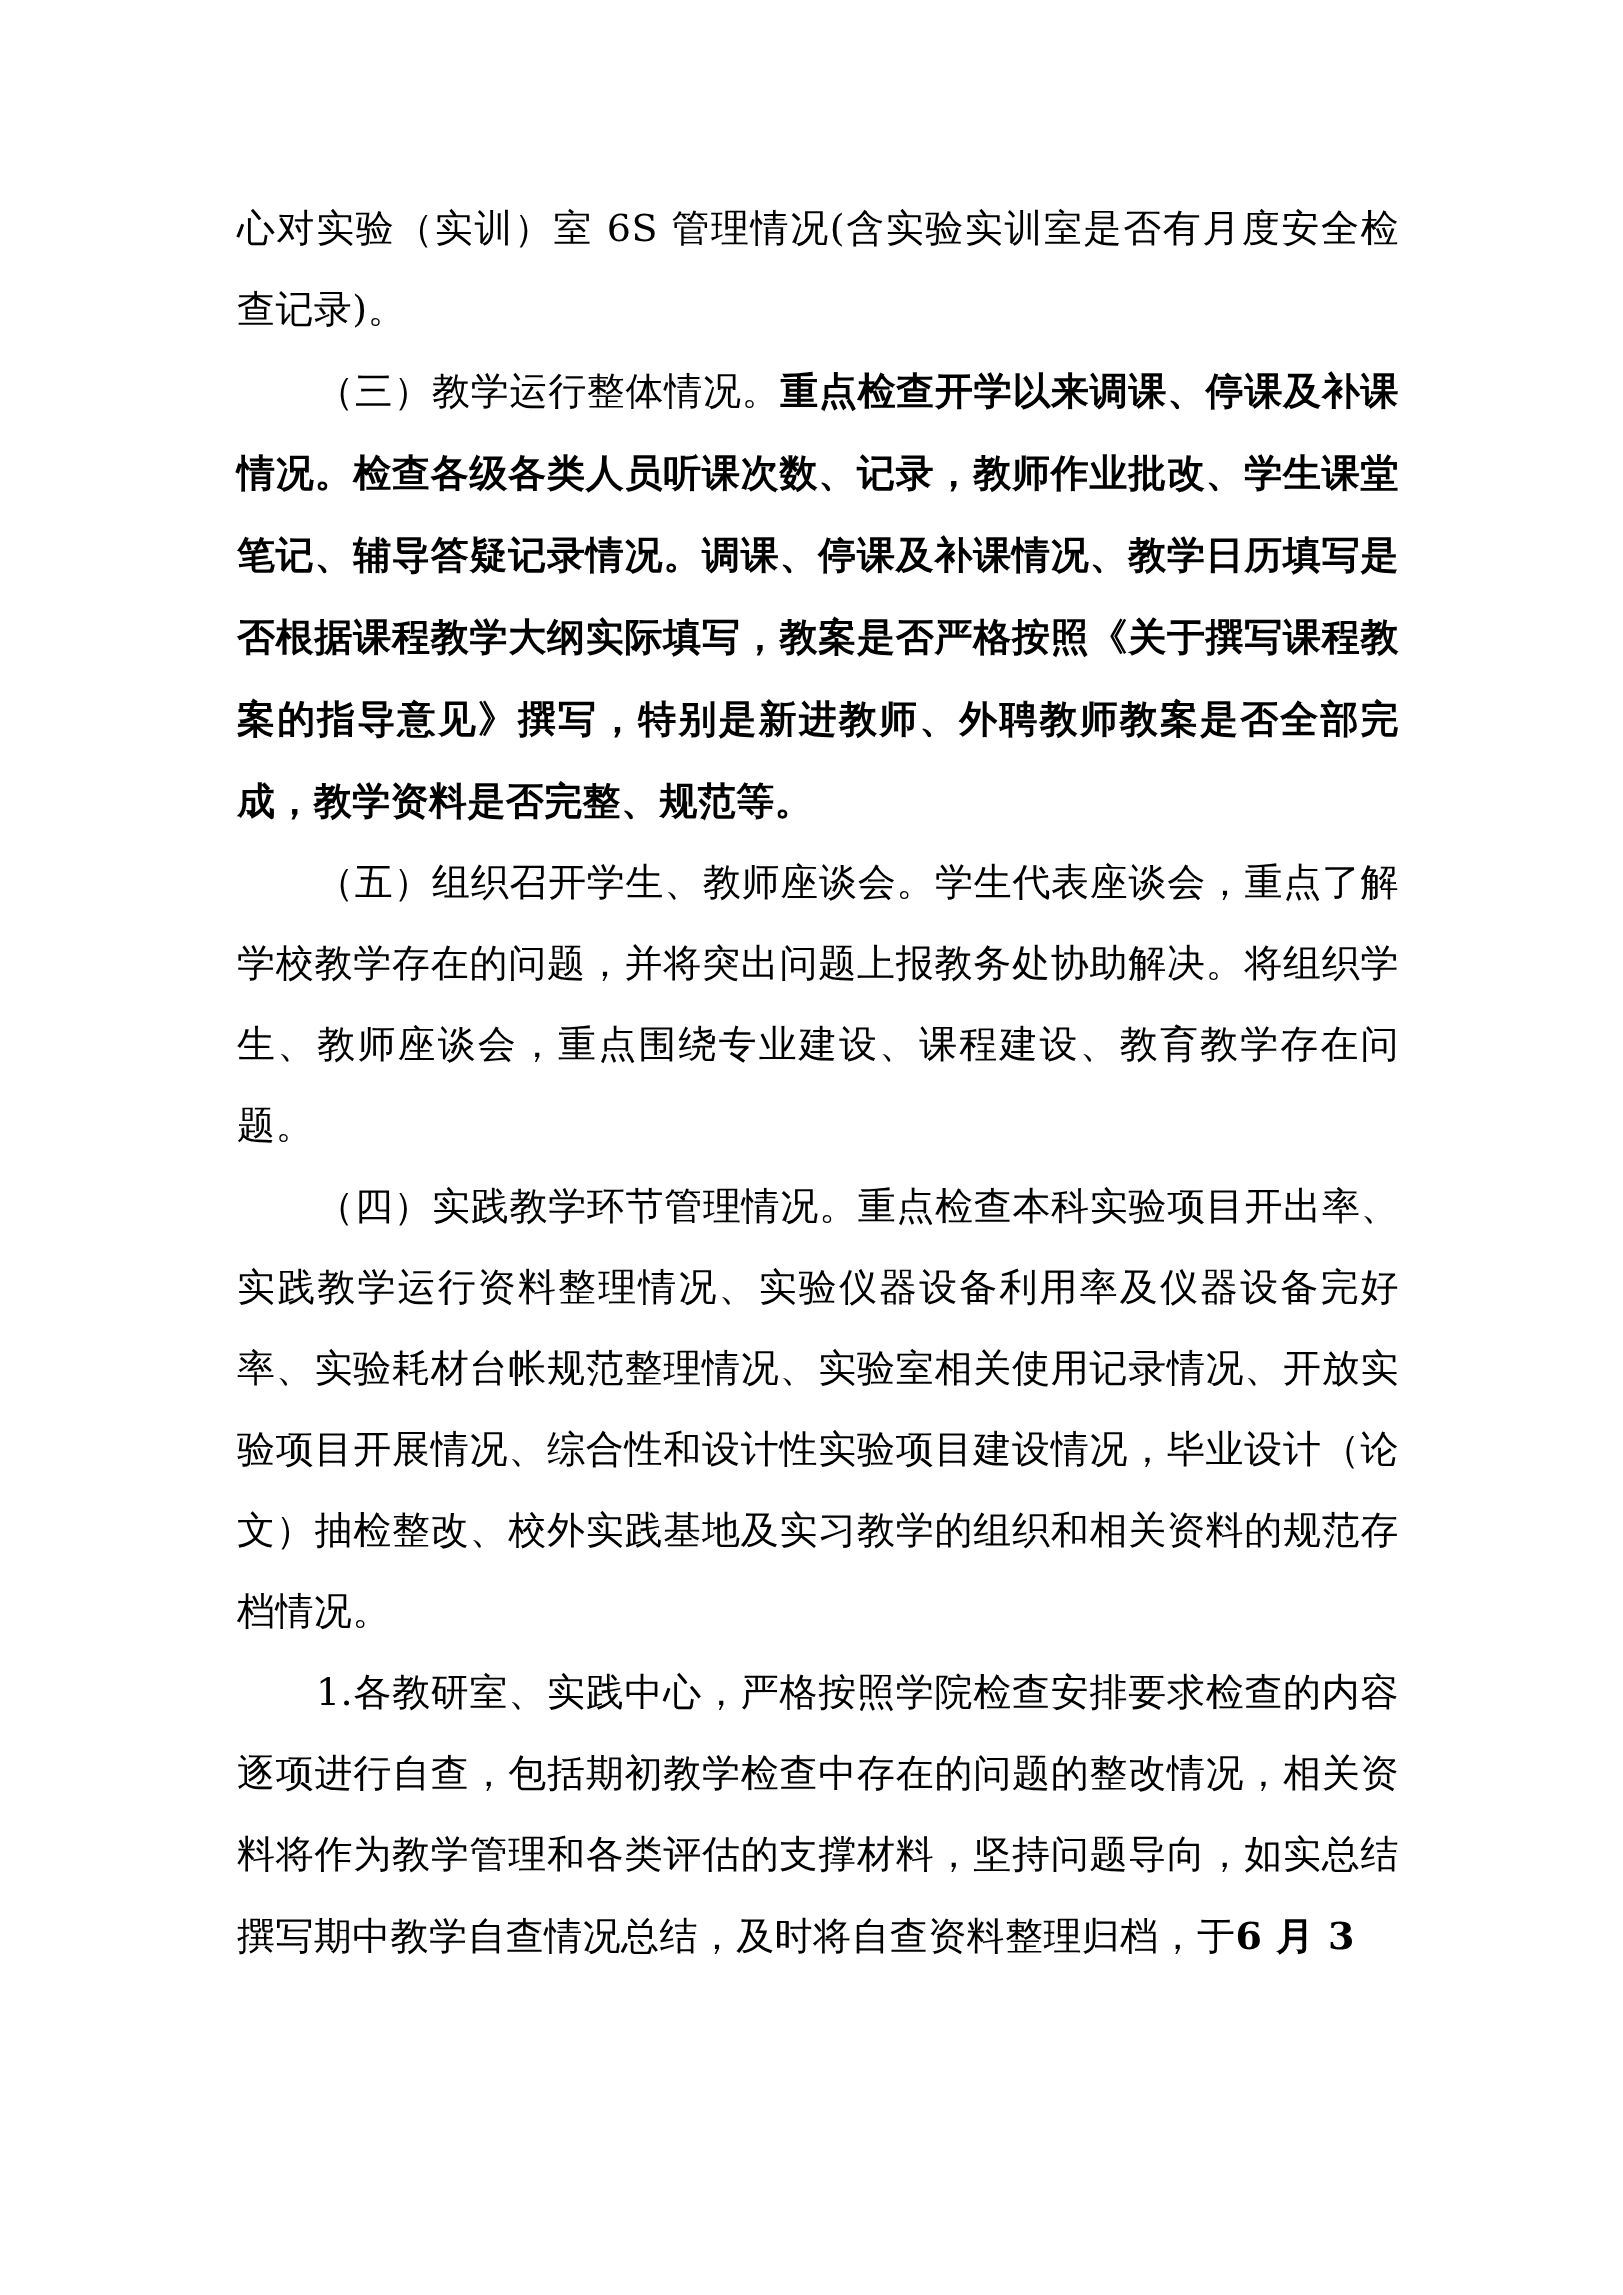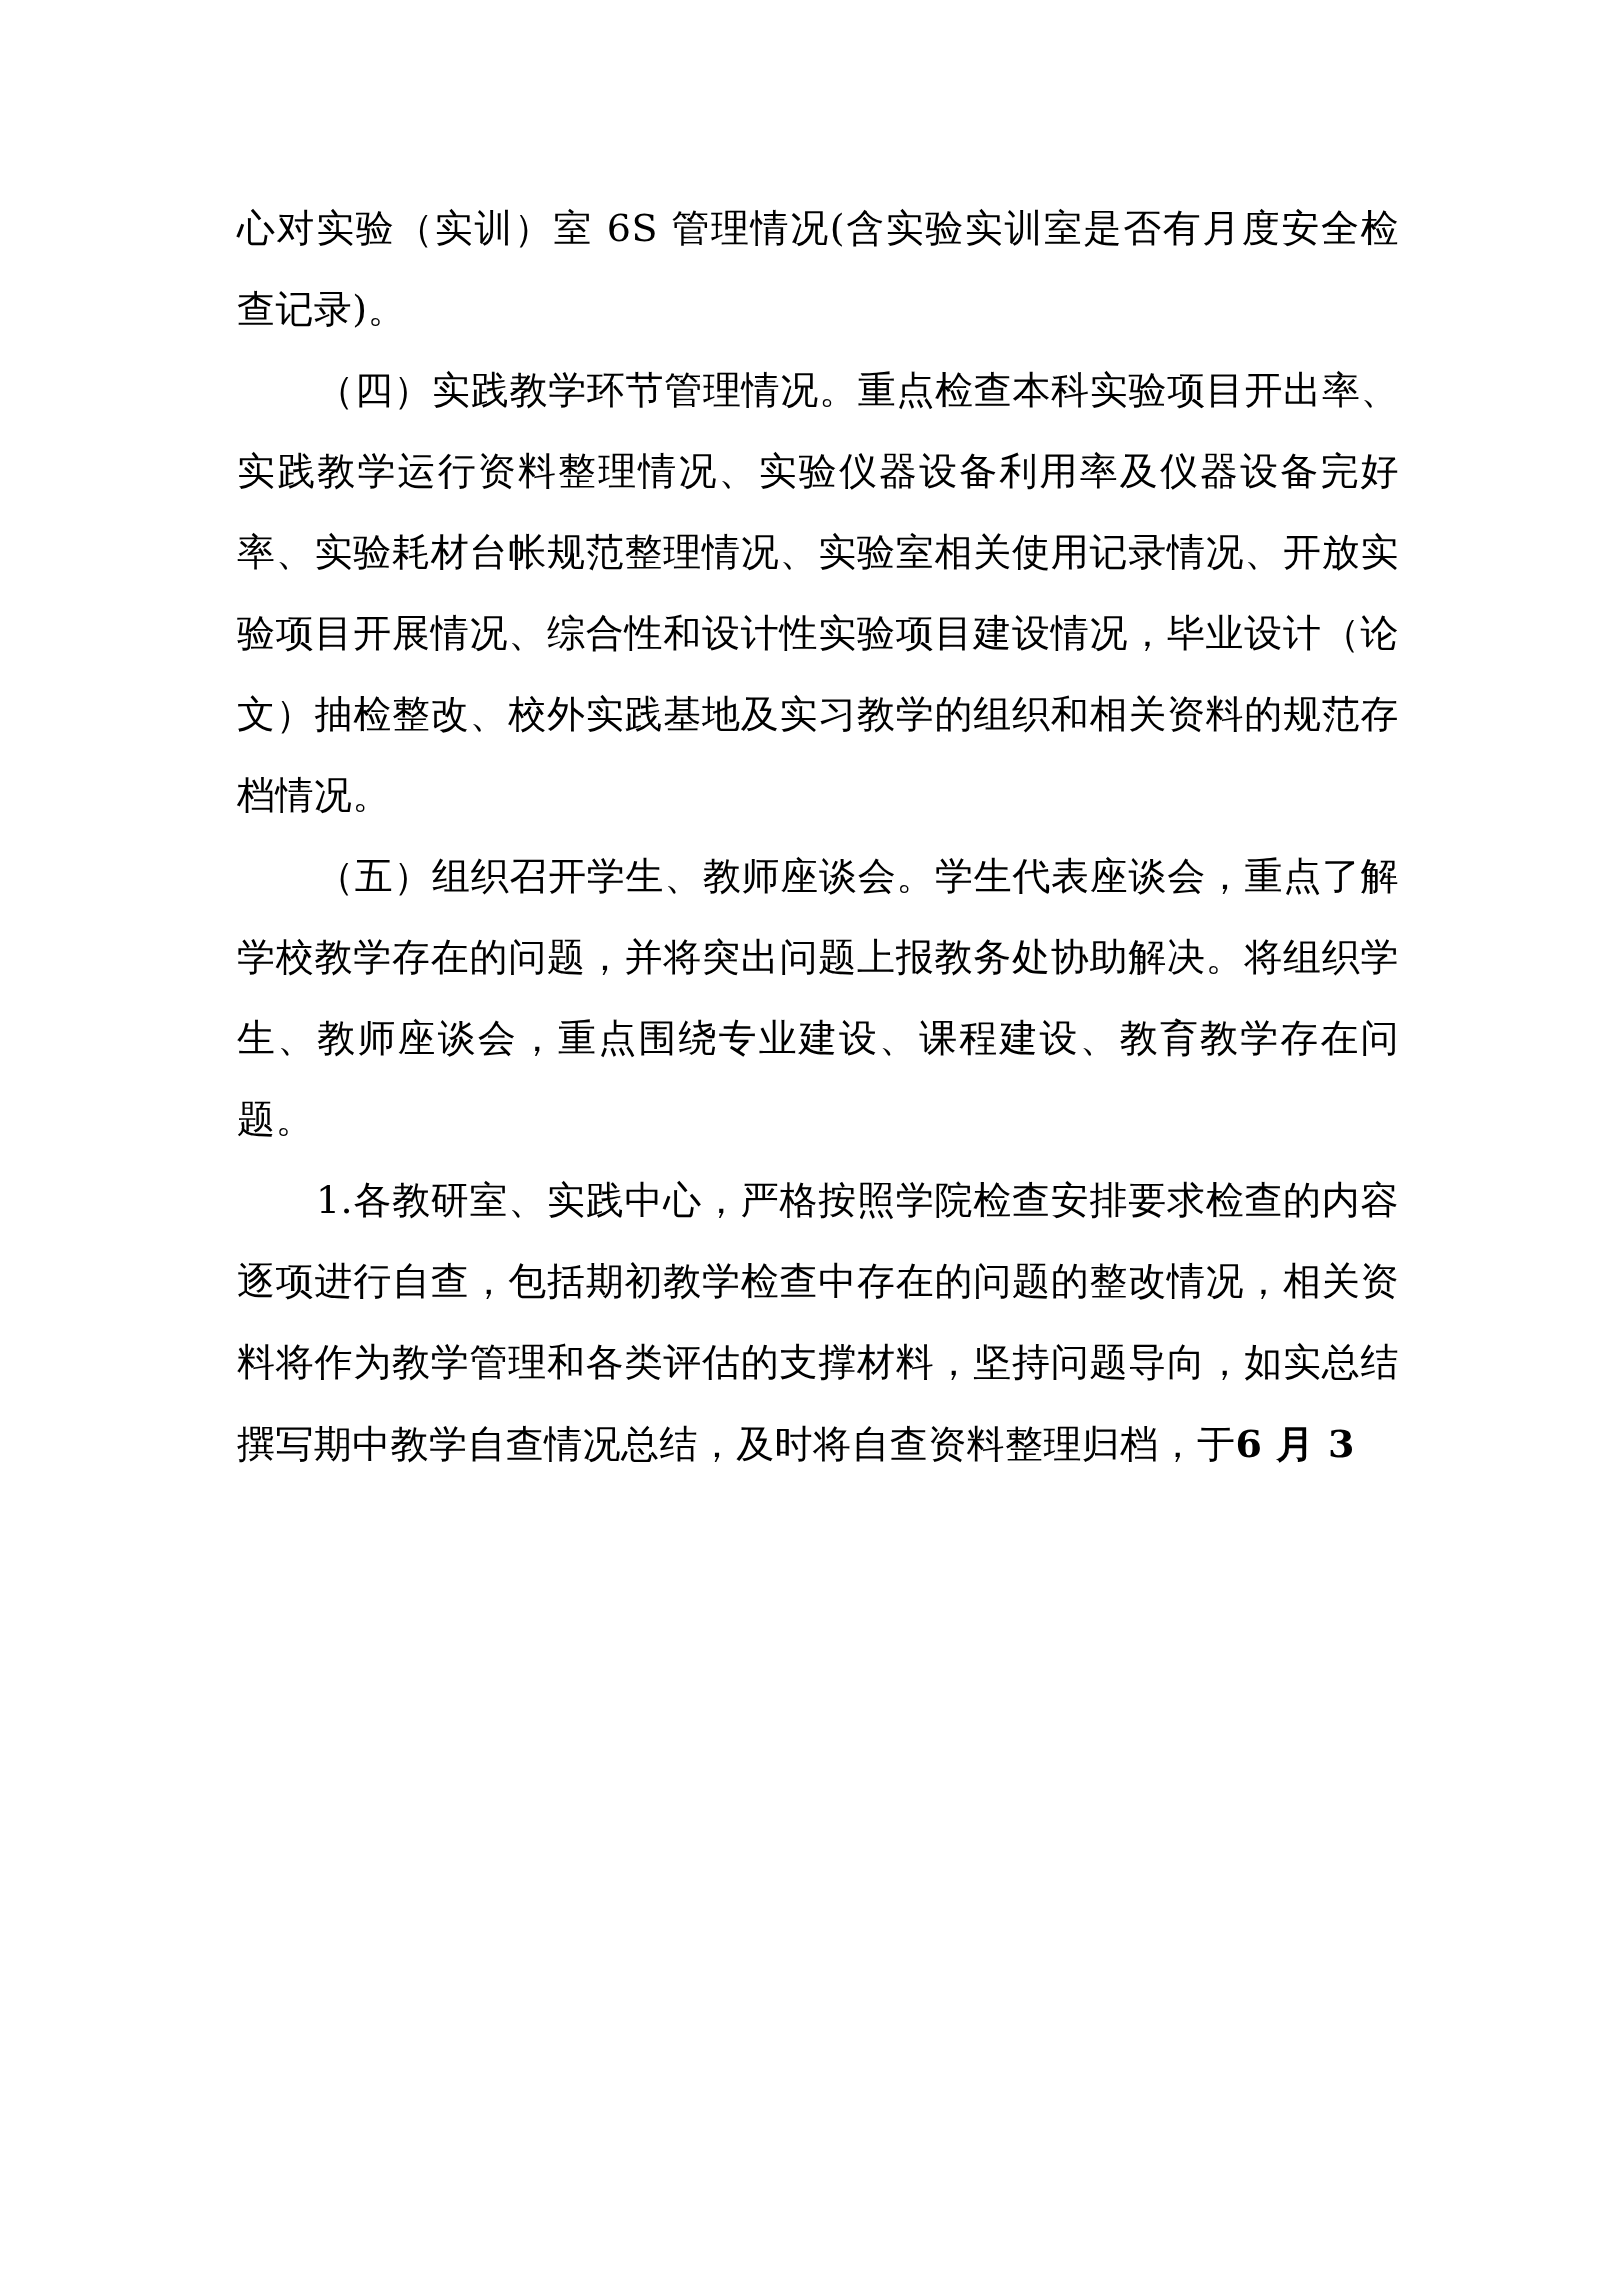--- a/index.html
+++ b/index.html
@@ -56,27 +56,30 @@
 </head>
 <body>
 
 <div class="page">
   <div class="doc-body">
 
     <p class="para">
       <span>心对实验（实训）室 6S 管理情况(含实验实训室是否有月度安全检查记录)。</span>
     </p>
 
-
     <p class="para indent">
-      <span>（四）实践教学环节管理情况。重点检查本科实验项目开出率、实践教学运行资料整理情况、实验仪器设备利用率及仪器设备完好率、实验耗材台帐规范整理情况、实验室相关使用记录情况、开放实验项目开展情况、综合性和设计性实验项目建设情况，毕业设计（论文）抽检整改、校外实践基地及实习教学的组织和相关资料的规范存档情况。</span>
+      <span>（三）教学运行整体情况。</span><span class="bold-run">重点检查开学以来调课、停课及补课情况。检查各级各类人员听课次数、记录，教师作业批改、学生课堂笔记、辅导答疑记录情况。调课、停课及补课情况、教学日历填写是否根据课程教学大纲实际填写，教案是否严格按照《关于撰写课程教案的指导意见》撰写，特别是新进教师、外聘教师教案是否全部完成，教学资料是否完整、规范等。</span>
     </p>
 
     <p class="para indent">
       <span>（五）组织召开学生、教师座谈会。学生代表座谈会，重点了解学校教学存在的问题，并将突出问题上报教务处协助解决。将组织学生、教师座谈会，重点围绕专业建设、课程建设、教育教学存在问题。</span>
+    </p>
+
+    <p class="para indent">
+      <span>（四）实践教学环节管理情况。重点检查本科实验项目开出率、实践教学运行资料整理情况、实验仪器设备利用率及仪器设备完好率、实验耗材台帐规范整理情况、实验室相关使用记录情况、开放实验项目开展情况、综合性和设计性实验项目建设情况，毕业设计（论文）抽检整改、校外实践基地及实习教学的组织和相关资料的规范存档情况。</span>
     </p>
 
 
     <p class="para indent">
       <span>1.各教研室、实践中心，严格按照学院检查安排要求检查的内容逐项进行自查，包括期初教学检查中存在的问题的整改情况，相关资料将作为教学管理和各类评估的支撑材料，坚持问题导向，如实总结撰写期中教学自查情况总结，及时将自查资料整理归档，于</span><span class="bold-run nums">6 月 3</span>
     </p>
 
   </div>
 </div>
 

